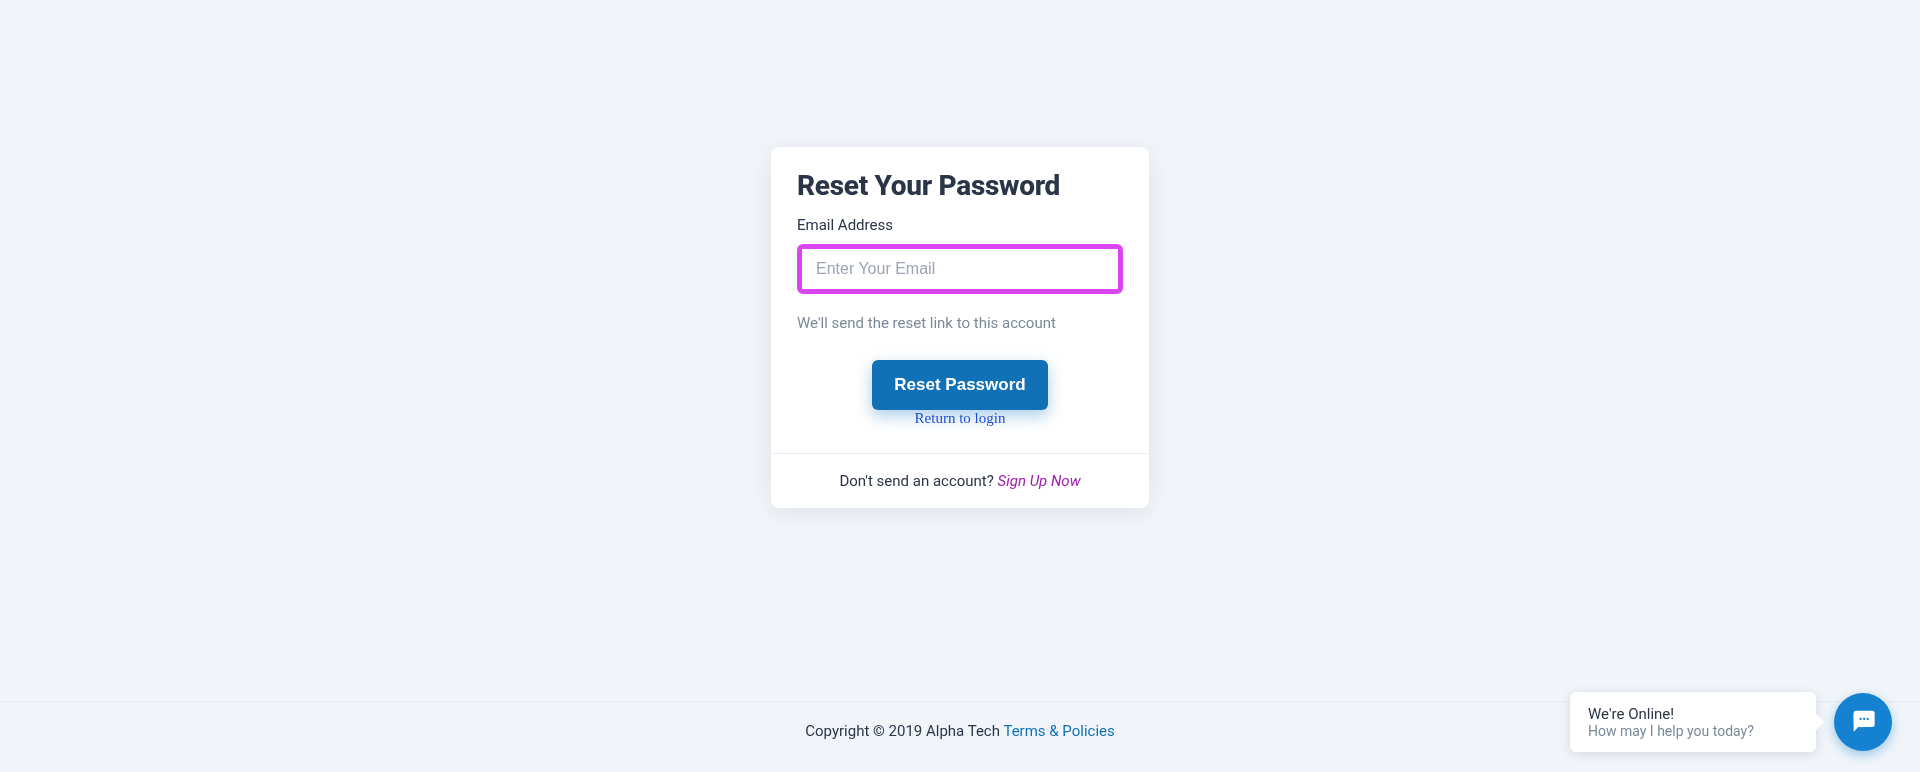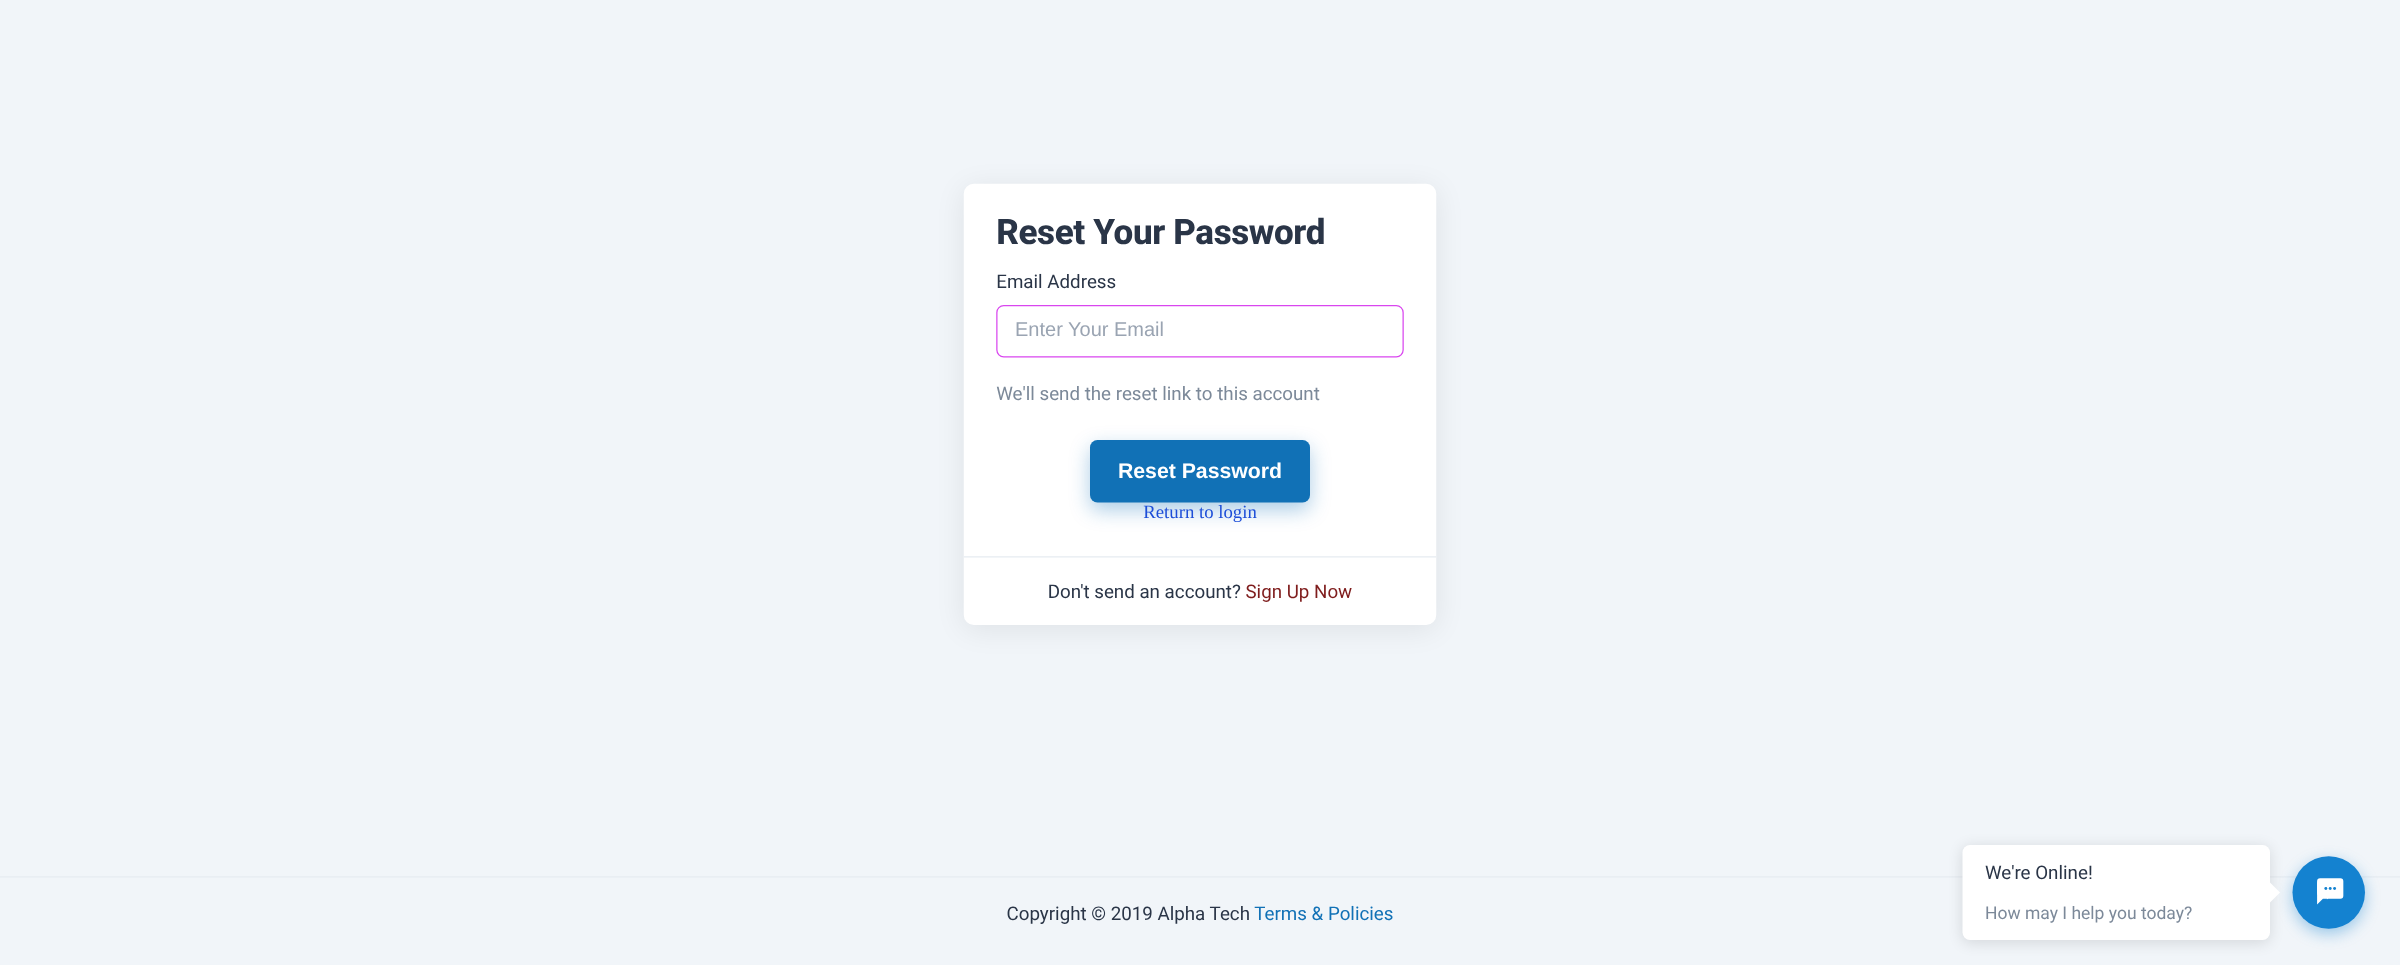--- a/index.html
+++ b/index.html
@@ -43,21 +43,21 @@
     .form-label {
       display: block;
       font-size: 15px;
       color: #2a3547;
       margin-bottom: 10px;
     }
     .form-input {
       width: 100%;
       padding: 11px 14px;
       font-size: 16px;
-      border: 1px solid #d946ef;
+      border: 5px solid #d946ef;
       border-radius: 6px;
       color: #2a3547;
       outline: none;
     }
     .form-input::placeholder {
       color: #9aa4b2;
     }
     .helper-text {
       font-size: 15px;
       color: #7c8999;
@@ -89,23 +89,24 @@
       font-family: Liberation Serif, serif;
     }
     .card-footer {
       border-top: 1px solid #e6ebf1;
       padding: 18px 26px;
       text-align: center;
       font-size: 15px;
       color: #2a3547;
     }
     .signup-link {
-      color: #7f1d1d;
+      color: #a21caf;
       text-decoration: none;
       cursor: pointer;
+      font-style: italic;
     }
     .footer {
       position: absolute;
       bottom: 12px;
       left: 0;
       right: 0;
       border-top: 1px solid #e6ebf1;
       background: #f1f5f9;
       padding: 20px 0;
       text-align: center;
@@ -142,21 +143,21 @@
       width: 0;
       height: 0;
       border-top: 8px solid transparent;
       border-bottom: 8px solid transparent;
       border-left: 8px solid #ffffff;
     }
     .chat-title {
       font-size: 15px;
       font-weight: 400;
       color: #2a3547;
-      margin-bottom: 16px;
+      margin-bottom: 0;
     }
     .chat-subtitle {
       font-size: 14px;
       color: #7c8999;
       white-space: nowrap;
       overflow: hidden;
       text-overflow: ellipsis;
     }
     .chat-button {
       width: 58px;

